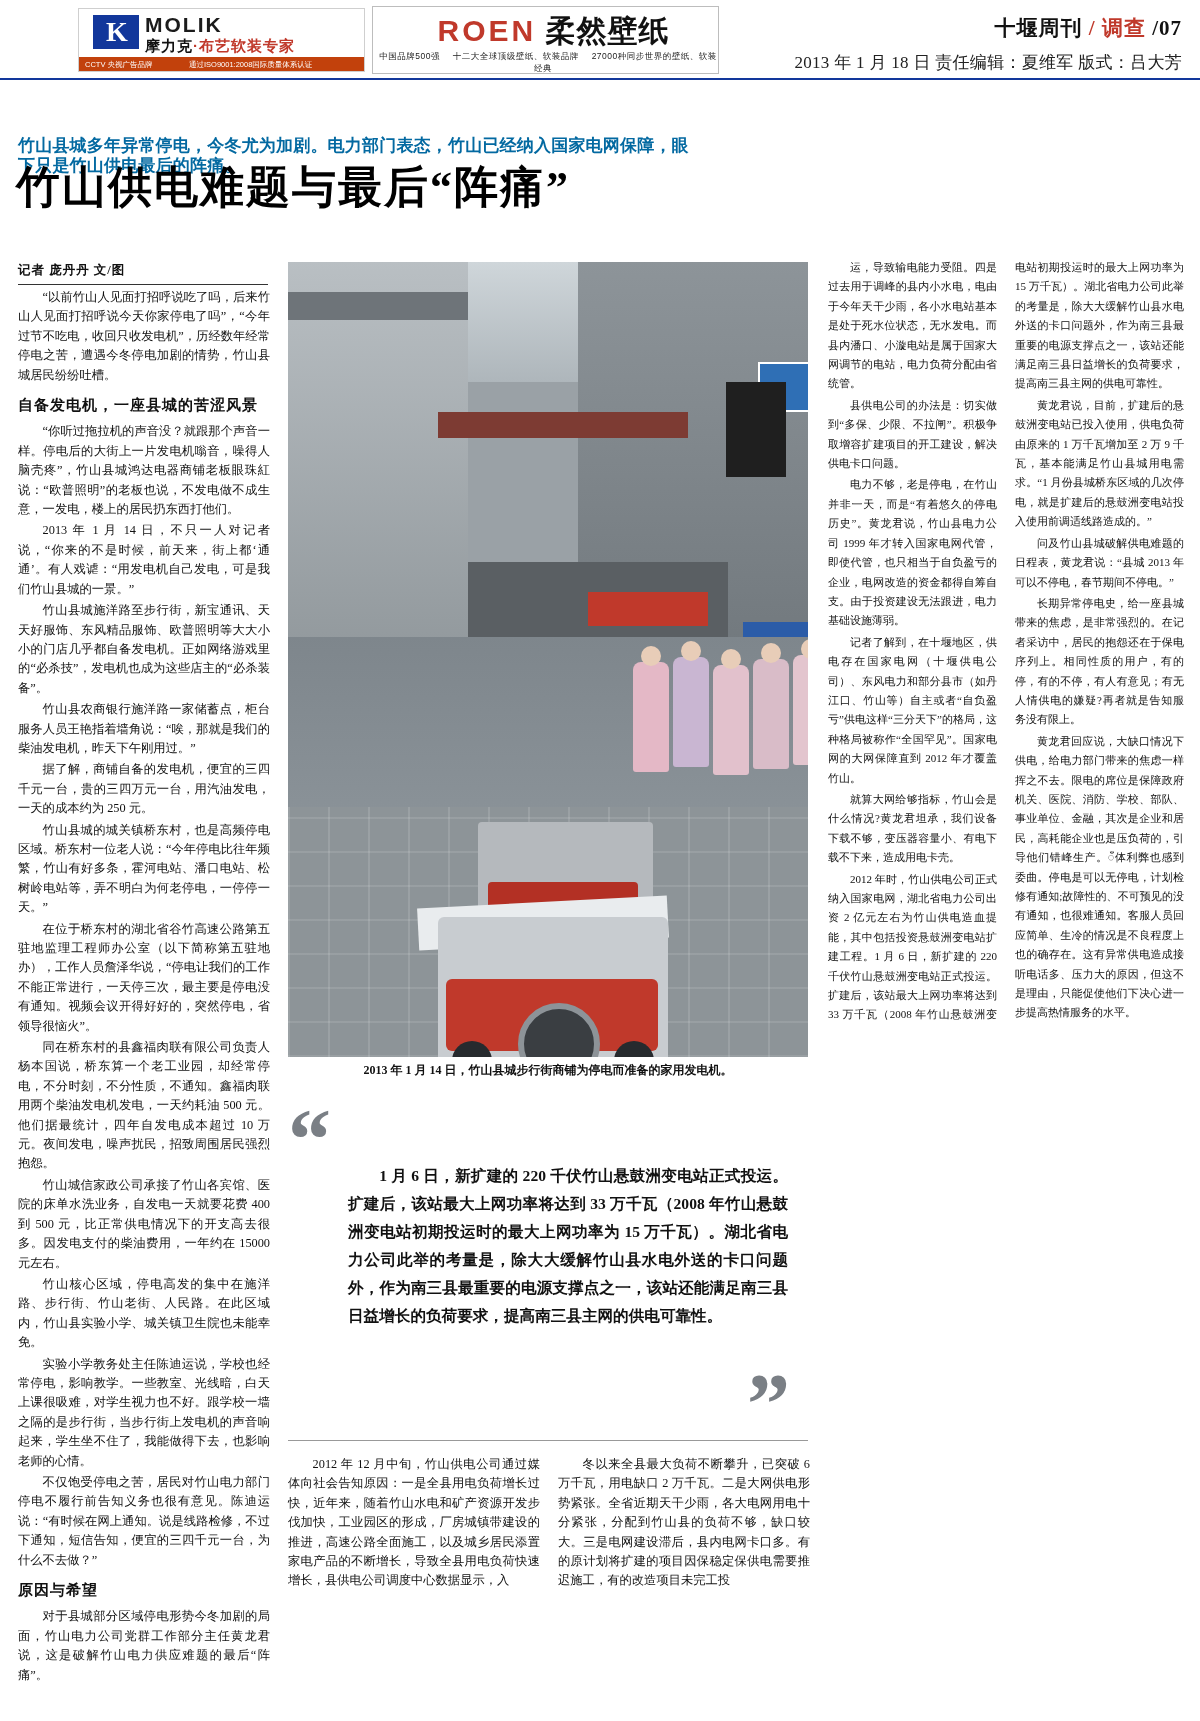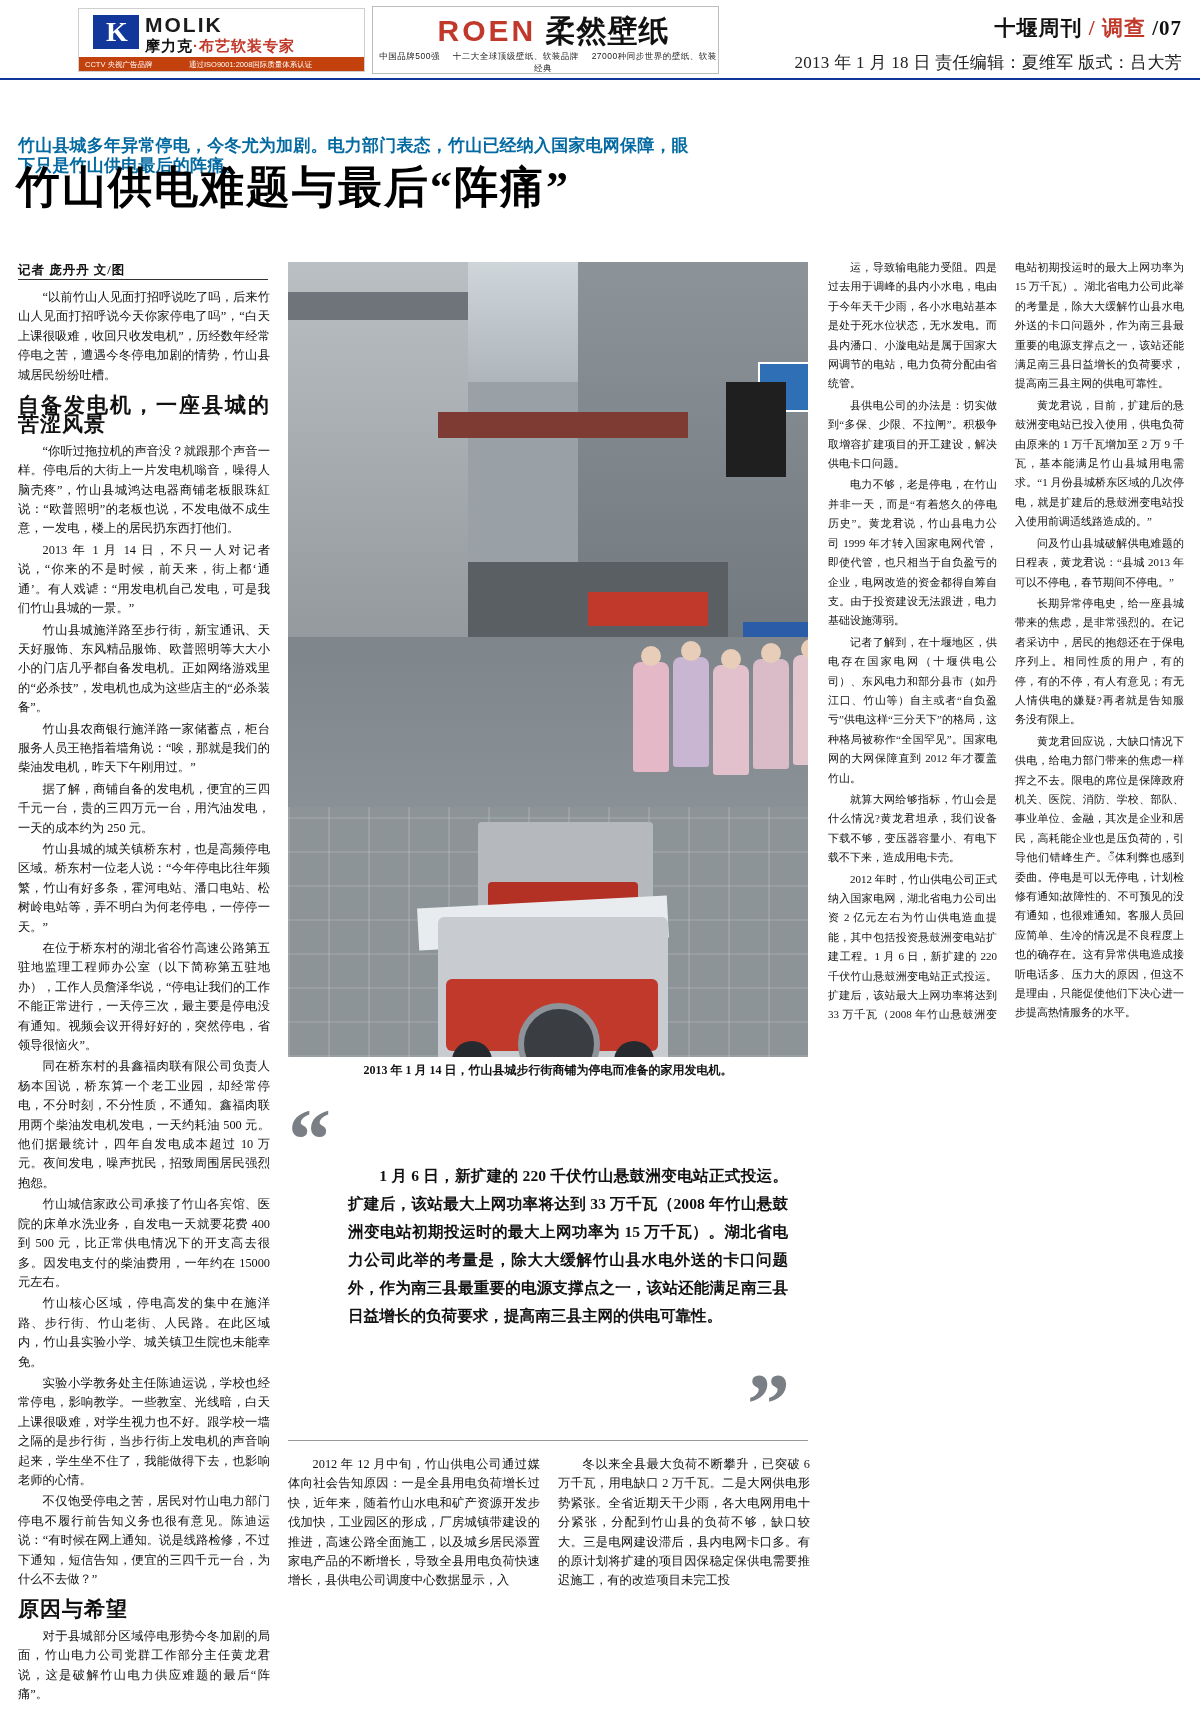--- a/index.html
+++ b/index.html
@@ -84,30 +84,30 @@
   .headline{
     position:absolute;left:16px;top:158px;
     font-size:44px;font-weight:bold;letter-spacing:2px;color:#000;
     font-family:"Liberation Serif",serif;
   }
 
   
   .byline{
     position:absolute;left:18px;top:262px;width:250px;
     font-size:12.5px;font-weight:bold;letter-spacing:1px;
-    border-bottom:1px solid #333;
+    border-bottom:1px solid #333;padding-bottom:5px;
   }
   .col{
     position:absolute;font-size:12.3px;line-height:19.4px;
     text-align:justify;color:#111;
   }
   .col p{margin:0 0 0 0;text-indent:2em;}
   .col p+p{margin-top:2px;}
   .col h3{
-    font-size:21px;font-weight:bold;margin:11px 0 7px 0;
+    font-size:15px;font-weight:bold;margin:11px 0 7px 0;
     letter-spacing:1px;text-indent:0;
   }
   #col1{left:18px;top:288px;width:252px;}
   #col2{left:288px;top:1455px;width:252px;}
   #col3{left:558px;top:1455px;width:252px;}
   
 
   .rightblock{
     position:absolute;left:828px;top:258px;width:356px;
     column-count:2;column-gap:18px;
@@ -214,21 +214,21 @@
   </div>
 </div>
 <div class="banner-rule"></div>
 
 <div class="kicker">竹山县城多年异常停电，今冬尤为加剧。电力部门表态，竹山已经纳入国家电网保障，眼下只是竹山供电最后的阵痛。</div>
 <div class="headline">竹山供电难题与最后“阵痛”</div>
 
 <div class="byline">记者 庞丹丹 文/图</div>
 
 <div class="col" id="col1">
-    <p>“以前竹山人见面打招呼说吃了吗，后来竹山人见面打招呼说今天你家停电了吗”，“白天上课很吸难，收回只收发电机”，历经数年经常停电之苦，遭遇今冬停电加剧的情势，竹山县城居民纷纷吐槽。</p>
+    <p>“以前竹山人见面打招呼说吃了吗，后来竹山人见面打招呼说今天你家停电了吗”，“今年过节不吃电，收回只收发电机”，历经数年经常停电之苦，遭遇今冬停电加剧的情势，竹山县城居民纷纷吐槽。</p>
     <h3>自备发电机，一座县城的苦涩风景</h3>
     <p>“你听过拖拉机的声音没？就跟那个声音一样。停电后的大街上一片发电机嗡音，噪得人脑壳疼”，竹山县城鸿达电器商铺老板眼珠紅说：“欧普照明”的老板也说，不发电做不成生意，一发电，楼上的居民扔东西打他们。</p>
     <p>2013 年 1 月 14 日，不只一人对记者说，“你来的不是时候，前天来，街上都‘通通’。有人戏谑：“用发电机自己发电，可是我们竹山县城的一景。”</p>
     <p>竹山县城施洋路至步行街，新宝通讯、天天好服饰、东风精品服饰、欧普照明等大大小小的门店几乎都自备发电机。正如网络游戏里的“必杀技”，发电机也成为这些店主的“必杀装备”。</p>
     <p>竹山县农商银行施洋路一家储蓄点，柜台服务人员王艳指着墙角说：“唉，那就是我们的柴油发电机，昨天下午刚用过。”</p>
     <p>据了解，商铺自备的发电机，便宜的三四千元一台，贵的三四万元一台，用汽油发电，一天的成本约为 250 元。</p>
     <p>竹山县城的城关镇桥东村，也是高频停电区域。桥东村一位老人说：“今年停电比往年频繁，竹山有好多条，霍河电站、潘口电站、松树岭电站等，弄不明白为何老停电，一停停一天。”</p>
     <p>在位于桥东村的湖北省谷竹高速公路第五驻地监理工程师办公室（以下简称第五驻地办），工作人员詹泽华说，“停电让我们的工作不能正常进行，一天停三次，最主要是停电没有通知。视频会议开得好好的，突然停电，省领导很恼火”。</p>
     <p>同在桥东村的县鑫福肉联有限公司负责人杨本国说，桥东算一个老工业园，却经常停电，不分时刻，不分性质，不通知。鑫福肉联用两个柴油发电机发电，一天约耗油 500 元。他们据最统计，四年自发电成本超过 10 万元。夜间发电，噪声扰民，招致周围居民强烈抱怨。</p>
     <p>竹山城信家政公司承接了竹山各宾馆、医院的床单水洗业务，自发电一天就要花费 400 到 500 元，比正常供电情况下的开支高去很多。因发电支付的柴油费用，一年约在 15000 元左右。</p>

